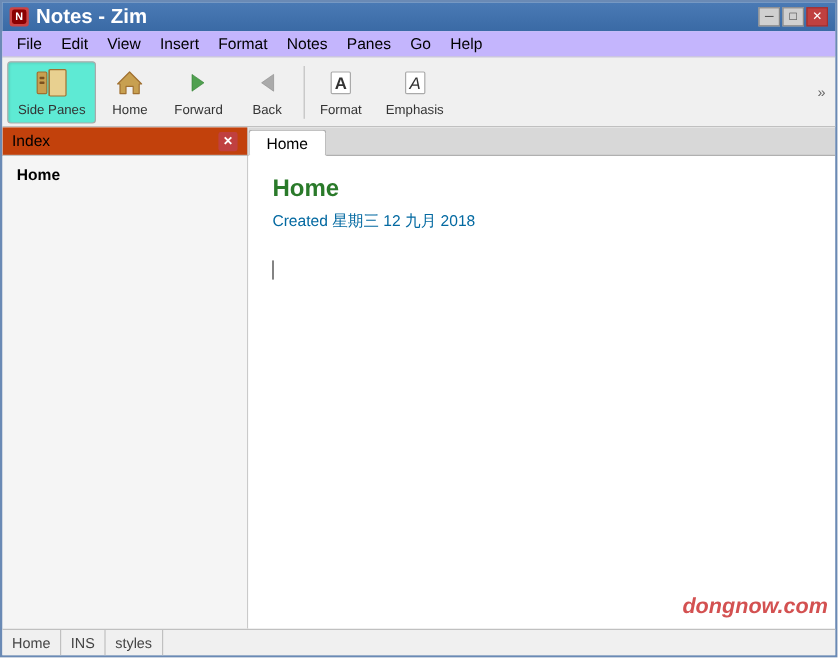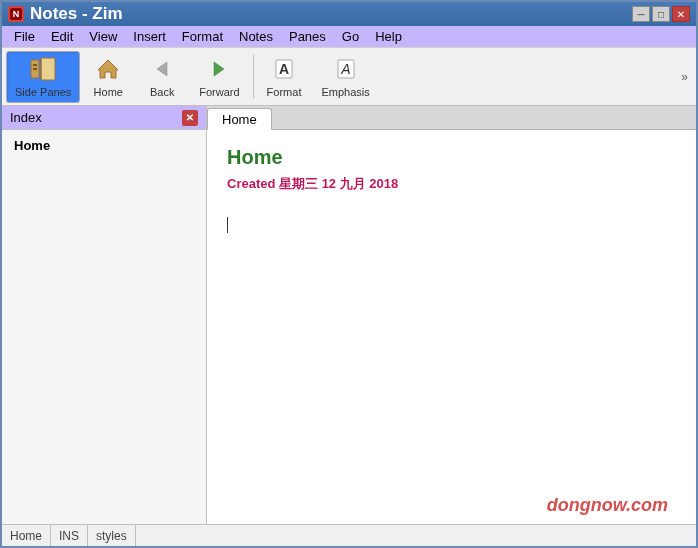--- a/index.html
+++ b/index.html
@@ -117,21 +117,21 @@
       cursor: pointer;
       border: 1px solid transparent;
       border-radius: 3px;
       font-size: 11px;
       color: #333;
       gap: 3px;
     }
 
     .toolbar-btn.active {
       border-color: #aaa;
-      background: #3b82f6;
+      background: #5eead4;
       box-shadow: inset 1px 1px 2px rgba(0,0,0,0.1);
       text-align: center;
     }
 
     .toolbar-icon {
       width: 28px;
       height: 28px;
       display: flex;
       align-items: center;
       justify-content: center;
@@ -167,21 +167,21 @@
       flex-direction: column;
       background: #f5f5f5;
       flex-shrink: 0;
     }
 
     .side-panel-header {
       display: flex;
       align-items: center;
       justify-content: space-between;
       padding: 4px 8px;
-      background: #c4b5fd;
+      background: #c2410c;
       border-bottom: 1px solid #c0c0c0;
       height: 24px;
     }
 
     .side-panel-title {
       font-size: 13px;
       font-weight: normal;
     }
 
     .side-panel-close {
@@ -257,24 +257,23 @@
     }
 
     .page-title {
       color: #2a7a2a;
       font-size: 20px;
       font-weight: bold;
       margin-bottom: 6px;
     }
 
     .page-meta {
-      color: #be185d;
+      color: #0369a1;
       font-size: 13px;
       margin-bottom: 24px;
-      font-weight: bold;
     }
 
     .cursor-line {
       display: inline-block;
       width: 1px;
       height: 16px;
       background: #333;
       animation: blink 1s step-end infinite;
       vertical-align: text-bottom;
     }
@@ -305,21 +304,21 @@
       display: flex;
       align-items: center;
     }
 
     .status-item:first-child { padding-left: 0; }
 
     
     .watermark {
       position: absolute;
       bottom: 30px;
-      right: 28px;
+      right: 6px;
       color: #cc3333;
       font-size: 18px;
       font-style: italic;
       font-weight: bold;
       opacity: 0.85;
       pointer-events: none;
     }
   </style>
 </head>
 <body>
@@ -375,33 +374,33 @@
         <svg width="26" height="24" viewBox="0 0 26 24">
           <polygon points="13,3 3,13 5,13 5,21 10,21 10,15 16,15 16,21 21,21 21,13 23,13" fill="#c8a050" stroke="#a07030" stroke-width="1" stroke-linejoin="round"></polygon>
         </svg>
       </div>
       <span>Home</span>
     </div>
 
     <div class="toolbar-btn">
       <div class="toolbar-icon">
         <svg width="26" height="24" viewBox="0 0 26 24">
+          <polygon points="8,5 18,12 8,19" fill="#50a050" stroke="#308030" stroke-width="0.5"></polygon>
+        </svg>
+      </div>
+      <span>Forward</span>
+    </div>
+
+    <div class="toolbar-btn">
+      <div class="toolbar-icon">
+        <svg width="26" height="24" viewBox="0 0 26 24">
           <polygon points="18,5 8,12 18,19" fill="#aaaaaa" stroke="#888" stroke-width="0.5"></polygon>
         </svg>
       </div>
       <span>Back</span>
-    </div>
-
-    <div class="toolbar-btn">
-      <div class="toolbar-icon">
-        <svg width="26" height="24" viewBox="0 0 26 24">
-          <polygon points="8,5 18,12 8,19" fill="#50a050" stroke="#308030" stroke-width="0.5"></polygon>
-        </svg>
-      </div>
-      <span>Forward</span>
     </div>
 
     <div class="toolbar-separator"></div>
 
 
     <div class="toolbar-btn">
       <div class="toolbar-icon">
         <svg width="26" height="24" viewBox="0 0 26 24">
           <rect x="5" y="3" width="16" height="18" rx="1" fill="white" stroke="#aaa" stroke-width="1"></rect>
           <text x="13" y="17" text-anchor="middle" font-size="14" font-weight="bold" fill="#333">A</text>

